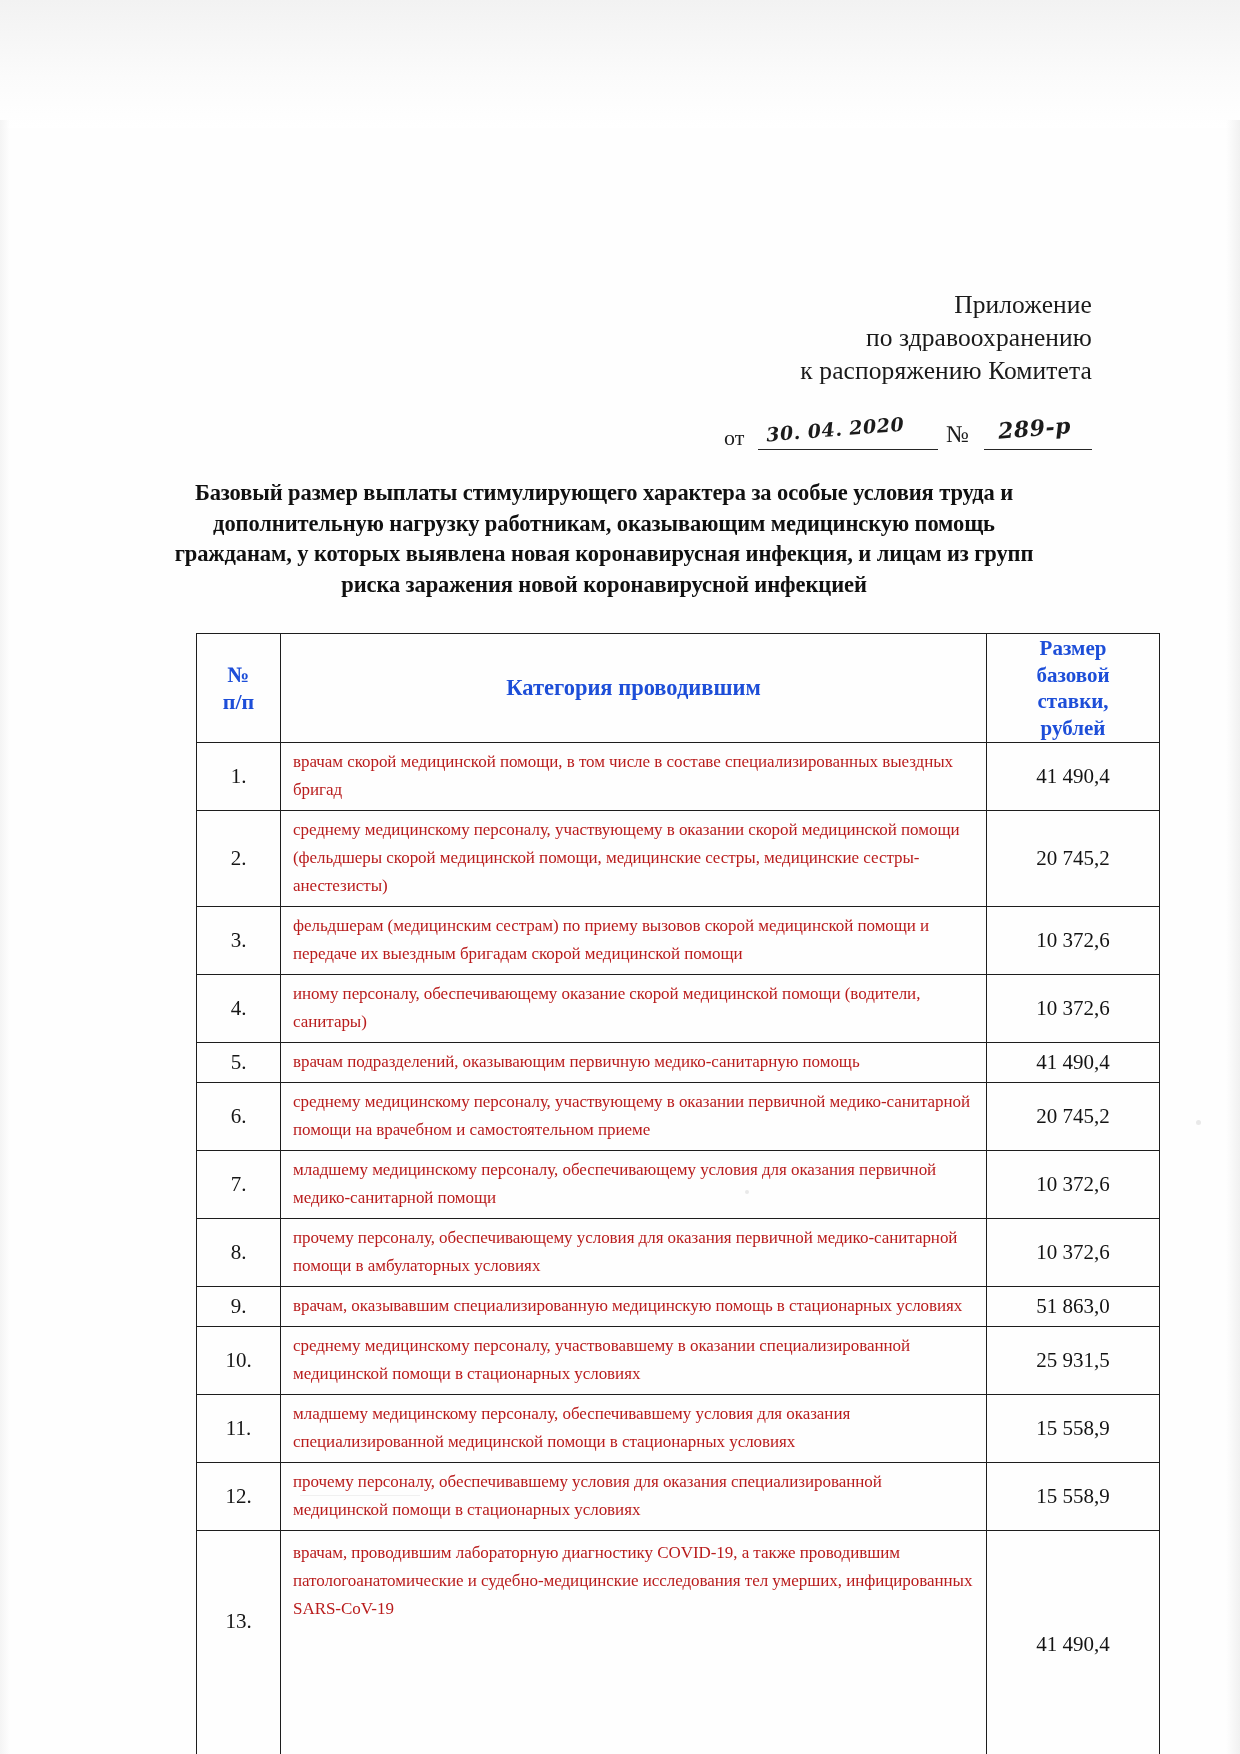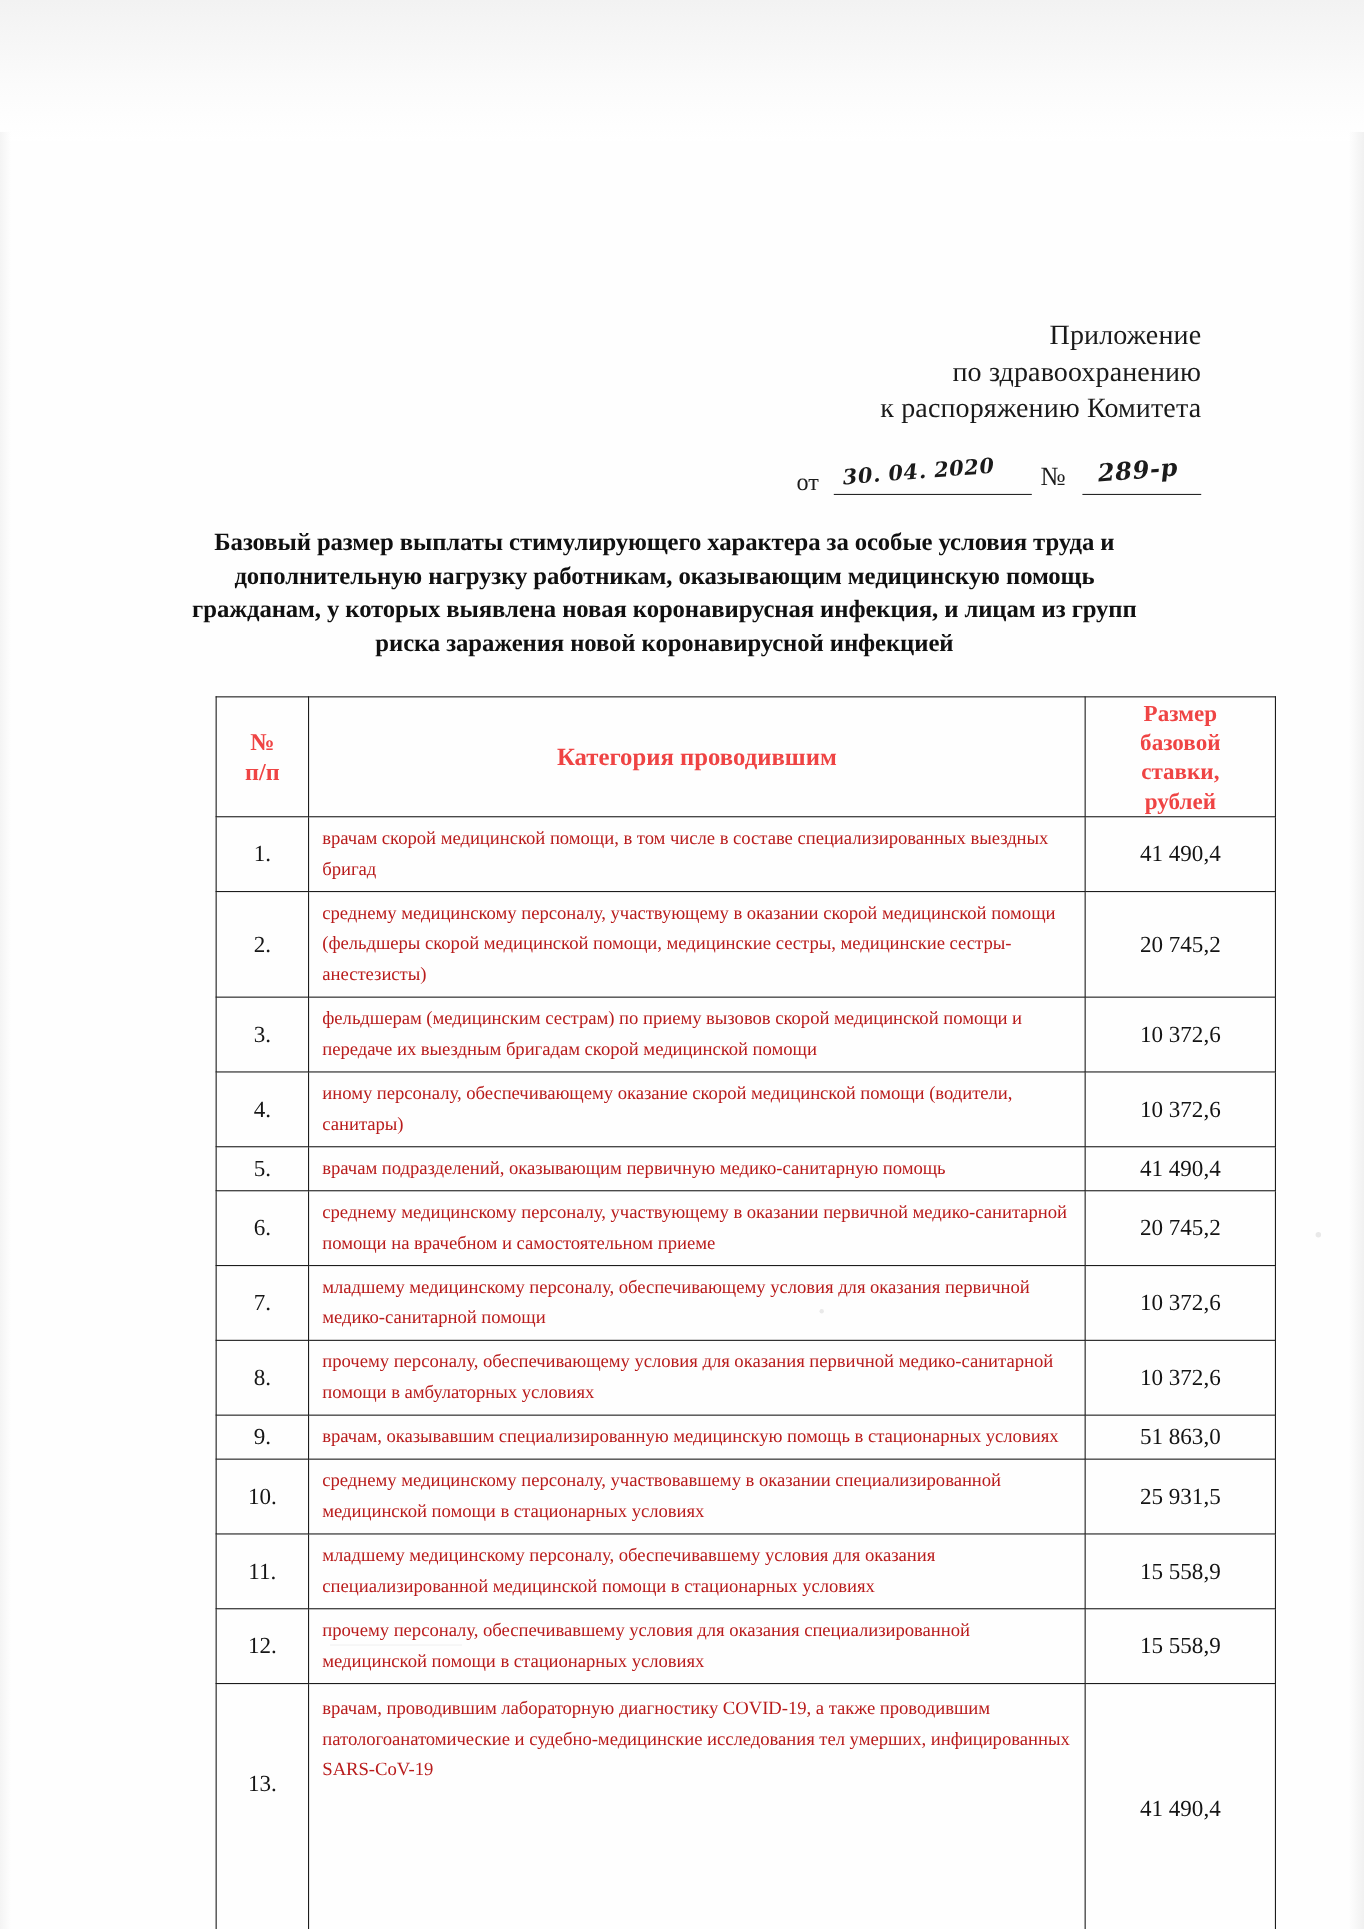--- a/index.html
+++ b/index.html
@@ -149,21 +149,21 @@
   .c-num   { width: 84px; }
   .c-cat   { width: 706px; }
   .c-rate  { width: 173px; }
 
   thead th {
     font-weight: bold;
     font-size: 21.5px;
     line-height: 26px;
     text-align: center;
     height: 108px;
-    color: #ef4444;
+    color: #1d4ed8;
   }
   thead th.h-num { font-size: 22px; line-height: 27px; }
   thead th.h-cat { font-size: 22.5px; }
   thead th.h-rate { font-size: 21px; line-height: 26.5px; padding: 0 6px; }
 
   tbody td.t-num {
     text-align: center;
     font-size: 21px;
     color: #161616;
   }

